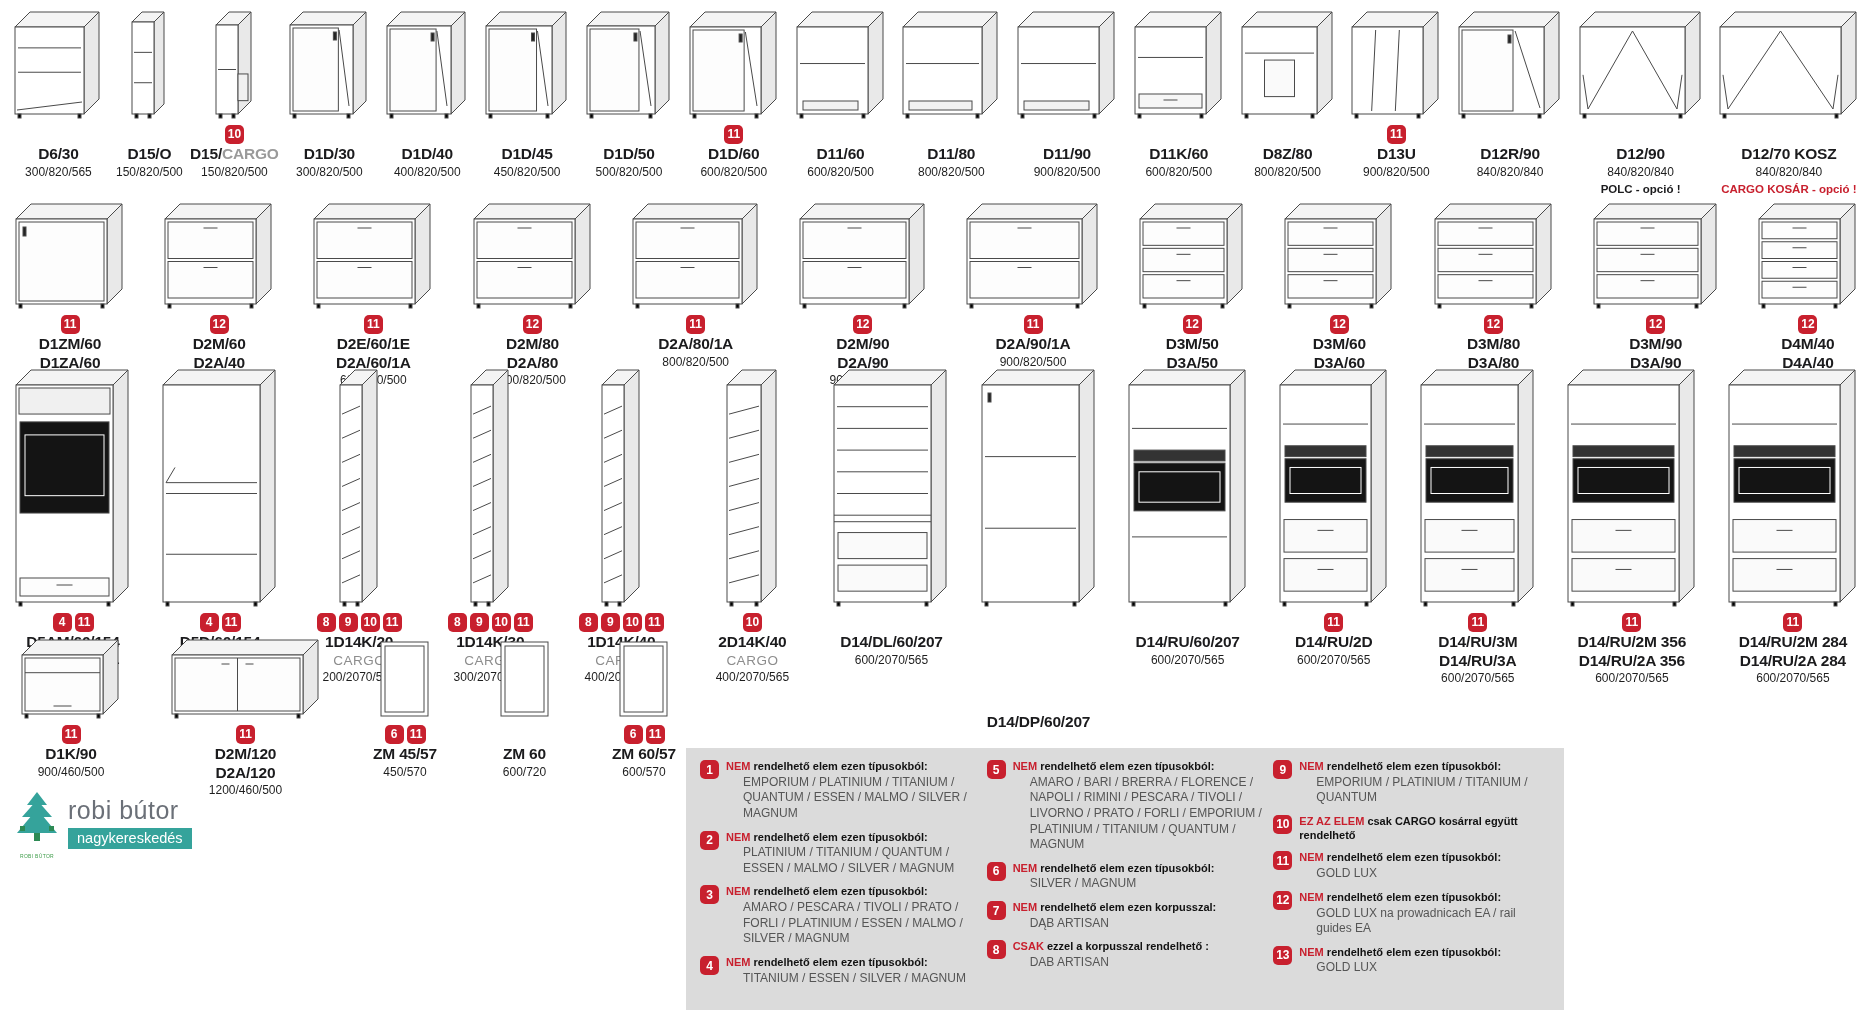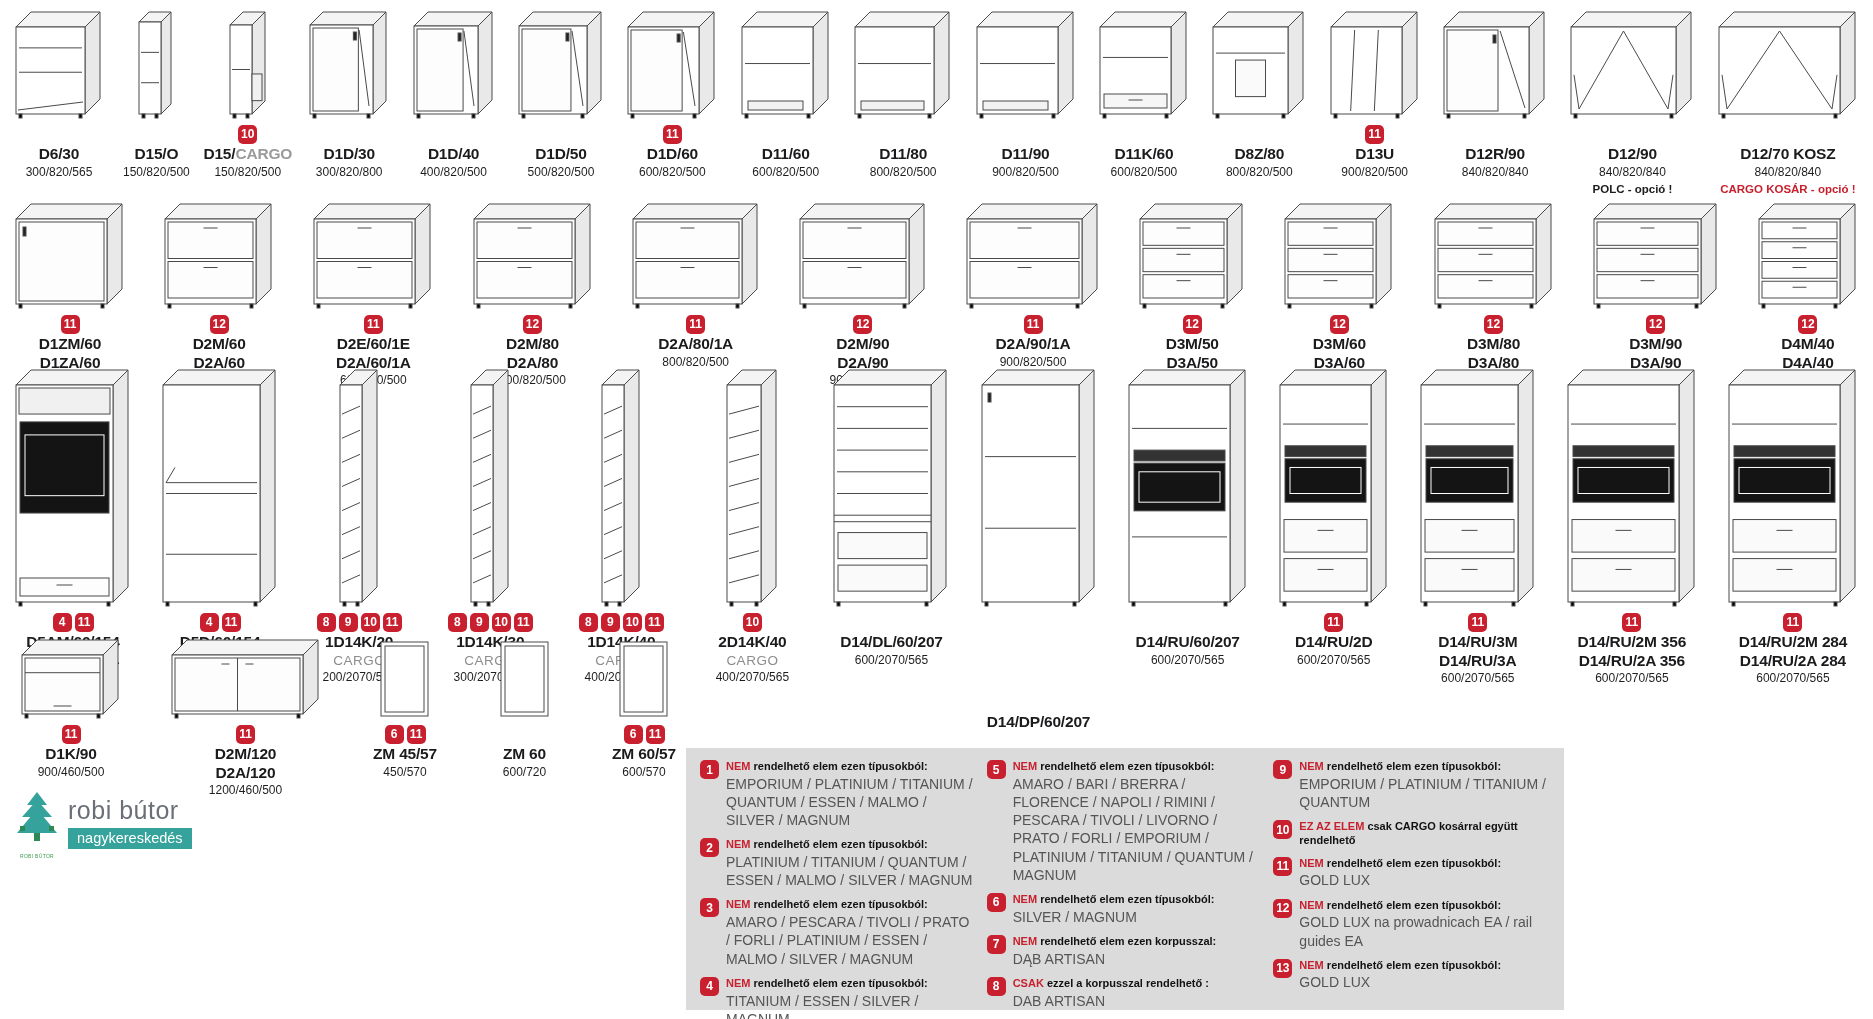--- a/index.html
+++ b/index.html
@@ -23,21 +23,21 @@
   .note{font-size:11.5px;font-weight:bold;margin-top:2px;color:#1b1b1d;}
   .note.red{color:#c8202e;}
   
   #legend{position:absolute;left:686px;top:748px;width:878px;height:262px;background:#dbdbdb;
           display:flex;padding:12px 14px;box-sizing:border-box;gap:10px;}
   .legend-col{flex:1;display:flex;flex-direction:column;gap:9px;min-width:0;}
   .legend-item{display:flex;gap:7px;align-items:flex-start;}
   .legend-item .badge{flex:0 0 19px;}
   .lhead{font-size:11px;font-weight:bold;color:#111;line-height:1.25;}
   .lred{color:#c8202e;font-weight:bold;}
-  .lbody{font-size:14px;color:#555;line-height:1.3;margin-top:1px;}
+  .lbody{font-size:12px;color:#555;line-height:1.3;margin-top:1px;margin-left:17px;}
   
   #logo{position:absolute;left:14px;top:790px;display:flex;align-items:flex-start;gap:8px;}
   #logo .txt{display:flex;flex-direction:column;gap:3px;margin-top:6px;}
   #logo .l1{font-size:25px;color:#6b7078;letter-spacing:0.5px;}
   #logo .l2{background:#35a39b;color:#fff;font-size:14.5px;padding:2px 9px 3px;display:inline-block;}
   #logo .lsmall{font-size:5px;color:#3f9d4a;text-align:center;margin-top:1px;letter-spacing:0.3px;}
 </style>
 </head>
 <body>
 
@@ -110,40 +110,59 @@
             <rect x="46.36" y="24" width="3" height="8" fill="#222" stroke="#4a4a4a" stroke-width="1"></rect>
             <line x1="52.14" y1="22" x2="62" y2="98" stroke="#4a4a4a" stroke-width="1"></line>
             <rect x="6" y="106" width="3" height="4" fill="#000" stroke="#4a4a4a" stroke-width="1"></rect>
             <rect x="60" y="106" width="3" height="4" fill="#000" stroke="#4a4a4a" stroke-width="1"></rect>
           </svg>
         </div>
         <div class="badges"></div>
         <div class="code">
           <div>D1D/30</div>
         </div>
-        <div class="dims">300/820/800</div>
+        <div class="dims">300/820/500</div>
       </div>
       <div class="card" style="flex: 0 1 100px; width: 100px;">
         <div class="draw" style="height: 118px;">
           <svg width="86" height="114" viewBox="0 0 86 114">
             <polygon points="3,18 17,4 81,4 67,18" fill="#f4f4f4" stroke="#4a4a4a" stroke-width="1"></polygon>
             <polygon points="67,18 81,4 81,92 67,106" fill="#e9e9e9" stroke="#4a4a4a" stroke-width="1"></polygon>
             <rect x="3" y="18" width="64" height="88" fill="#fff" stroke="#4a4a4a" stroke-width="1"></rect>
             <rect x="6" y="21" width="46.08" height="82" fill="#fdfdfd" stroke="#4a4a4a" stroke-width="1"></rect>
             <rect x="47.08" y="25" width="3" height="8" fill="#222" stroke="#4a4a4a" stroke-width="1"></rect>
             <line x1="52.92" y1="23" x2="63" y2="98" stroke="#4a4a4a" stroke-width="1"></line>
             <rect x="6" y="106" width="3" height="4" fill="#000" stroke="#4a4a4a" stroke-width="1"></rect>
             <rect x="61" y="106" width="3" height="4" fill="#000" stroke="#4a4a4a" stroke-width="1"></rect>
           </svg>
         </div>
         <div class="badges"></div>
         <div class="code">
           <div>D1D/40</div>
         </div>
         <div class="dims">400/820/500</div>
+      </div>
+      <div class="card" style="flex: 0 1 102px; width: 102px;">
+        <div class="draw" style="height: 118px;">
+          <svg width="88" height="114" viewBox="0 0 88 114">
+            <polygon points="3,18 17,4 83,4 69,18" fill="#f4f4f4" stroke="#4a4a4a" stroke-width="1"></polygon>
+            <polygon points="69,18 83,4 83,92 69,106" fill="#e9e9e9" stroke="#4a4a4a" stroke-width="1"></polygon>
+            <rect x="3" y="18" width="66" height="88" fill="#fff" stroke="#4a4a4a" stroke-width="1"></rect>
+            <rect x="6" y="21" width="47.519999999999996" height="82" fill="#fdfdfd" stroke="#4a4a4a" stroke-width="1"></rect>
+            <rect x="48.519999999999996" y="25" width="3" height="8" fill="#222" stroke="#4a4a4a" stroke-width="1"></rect>
+            <line x1="54.480000000000004" y1="23" x2="65" y2="98" stroke="#4a4a4a" stroke-width="1"></line>
+            <rect x="6" y="106" width="3" height="4" fill="#000" stroke="#4a4a4a" stroke-width="1"></rect>
+            <rect x="63" y="106" width="3" height="4" fill="#000" stroke="#4a4a4a" stroke-width="1"></rect>
+          </svg>
+        </div>
+        <div class="badges"></div>
+        <div class="code">
+          <div>D1D/45</div>
+        </div>
+        <div class="dims">450/820/500</div>
       </div>
       <div class="card" style="flex: 0 1 104px; width: 104px;">
         <div class="draw" style="height: 118px;">
           <svg width="90" height="114" viewBox="0 0 90 114">
             <polygon points="3,18 17,4 85,4 71,18" fill="#f4f4f4" stroke="#4a4a4a" stroke-width="1"></polygon>
             <polygon points="71,18 85,4 85,92 71,106" fill="#e9e9e9" stroke="#4a4a4a" stroke-width="1"></polygon>
             <rect x="3" y="18" width="68" height="88" fill="#fff" stroke="#4a4a4a" stroke-width="1"></rect>
             <rect x="6" y="21" width="48.96" height="82" fill="#fdfdfd" stroke="#4a4a4a" stroke-width="1"></rect>
             <rect x="49.96" y="25" width="3" height="8" fill="#222" stroke="#4a4a4a" stroke-width="1"></rect>
             <line x1="56.04" y1="23" x2="67" y2="98" stroke="#4a4a4a" stroke-width="1"></line>
@@ -385,21 +404,21 @@
             <line x1="41.5" y1="67.5" x2="55.5" y2="67.5" stroke="#4a4a4a" stroke-width="1"></line>
             <rect x="6" y="104" width="3" height="4" fill="#000" stroke="#4a4a4a" stroke-width="1"></rect>
             <rect x="88" y="104" width="3" height="4" fill="#000" stroke="#4a4a4a" stroke-width="1"></rect>
           </svg>
         </div>
         <div class="badges">
           <span class="badge">12</span>
         </div>
         <div class="code">
           <div>D2M/60</div>
-          <div>D2A/60</div>
+          <div>D2A/40</div>
         </div>
         <div class="dims">600/820/500</div>
       </div>
       <div class="card" style="flex: 0 1 138px; width: 138px;">
         <div class="draw" style="height: 116px;">
           <svg width="124" height="112" viewBox="0 0 124 112">
             <polygon points="3,19 18,4 119,4 104,19" fill="#f4f4f4" stroke="#4a4a4a" stroke-width="1"></polygon>
             <polygon points="104,19 119,4 119,89 104,104" fill="#e9e9e9" stroke="#4a4a4a" stroke-width="1"></polygon>
             <rect x="3" y="19" width="101" height="85" fill="#fff" stroke="#4a4a4a" stroke-width="1"></rect>
             <rect x="6" y="22" width="95" height="36.5" fill="#fdfdfd" stroke="#4a4a4a" stroke-width="1"></rect>

